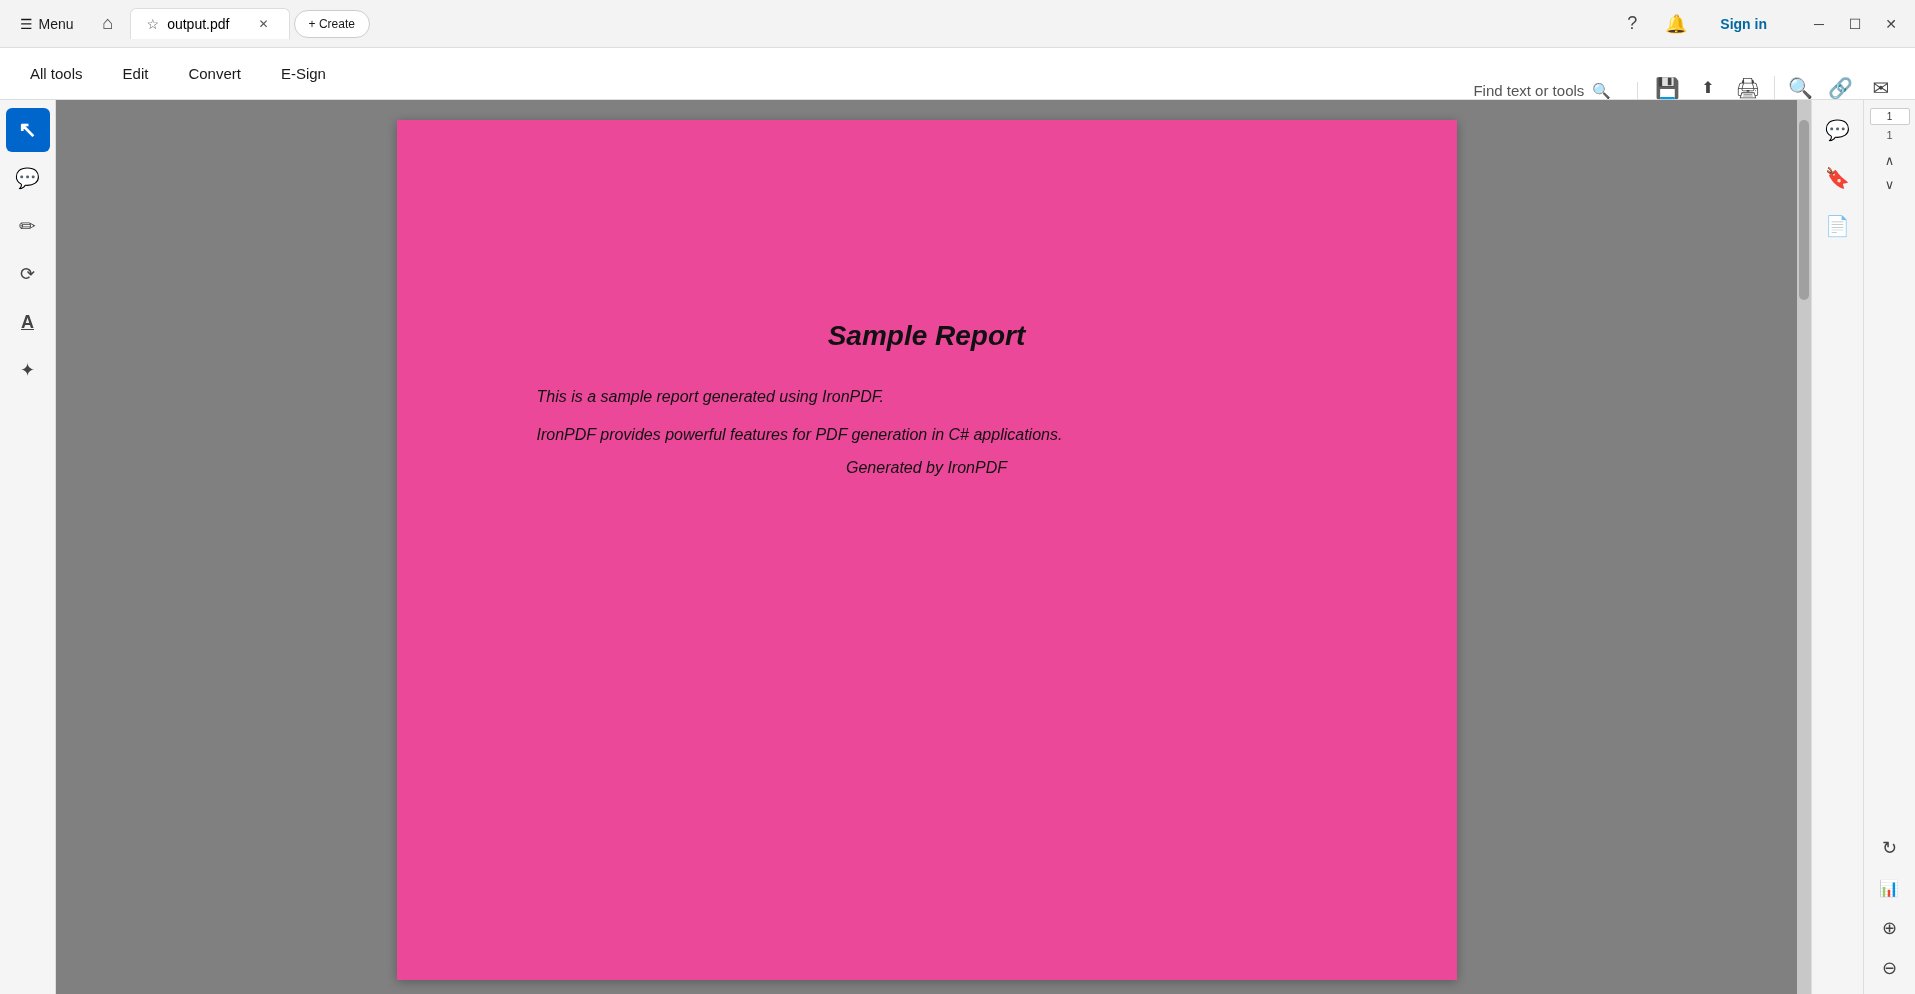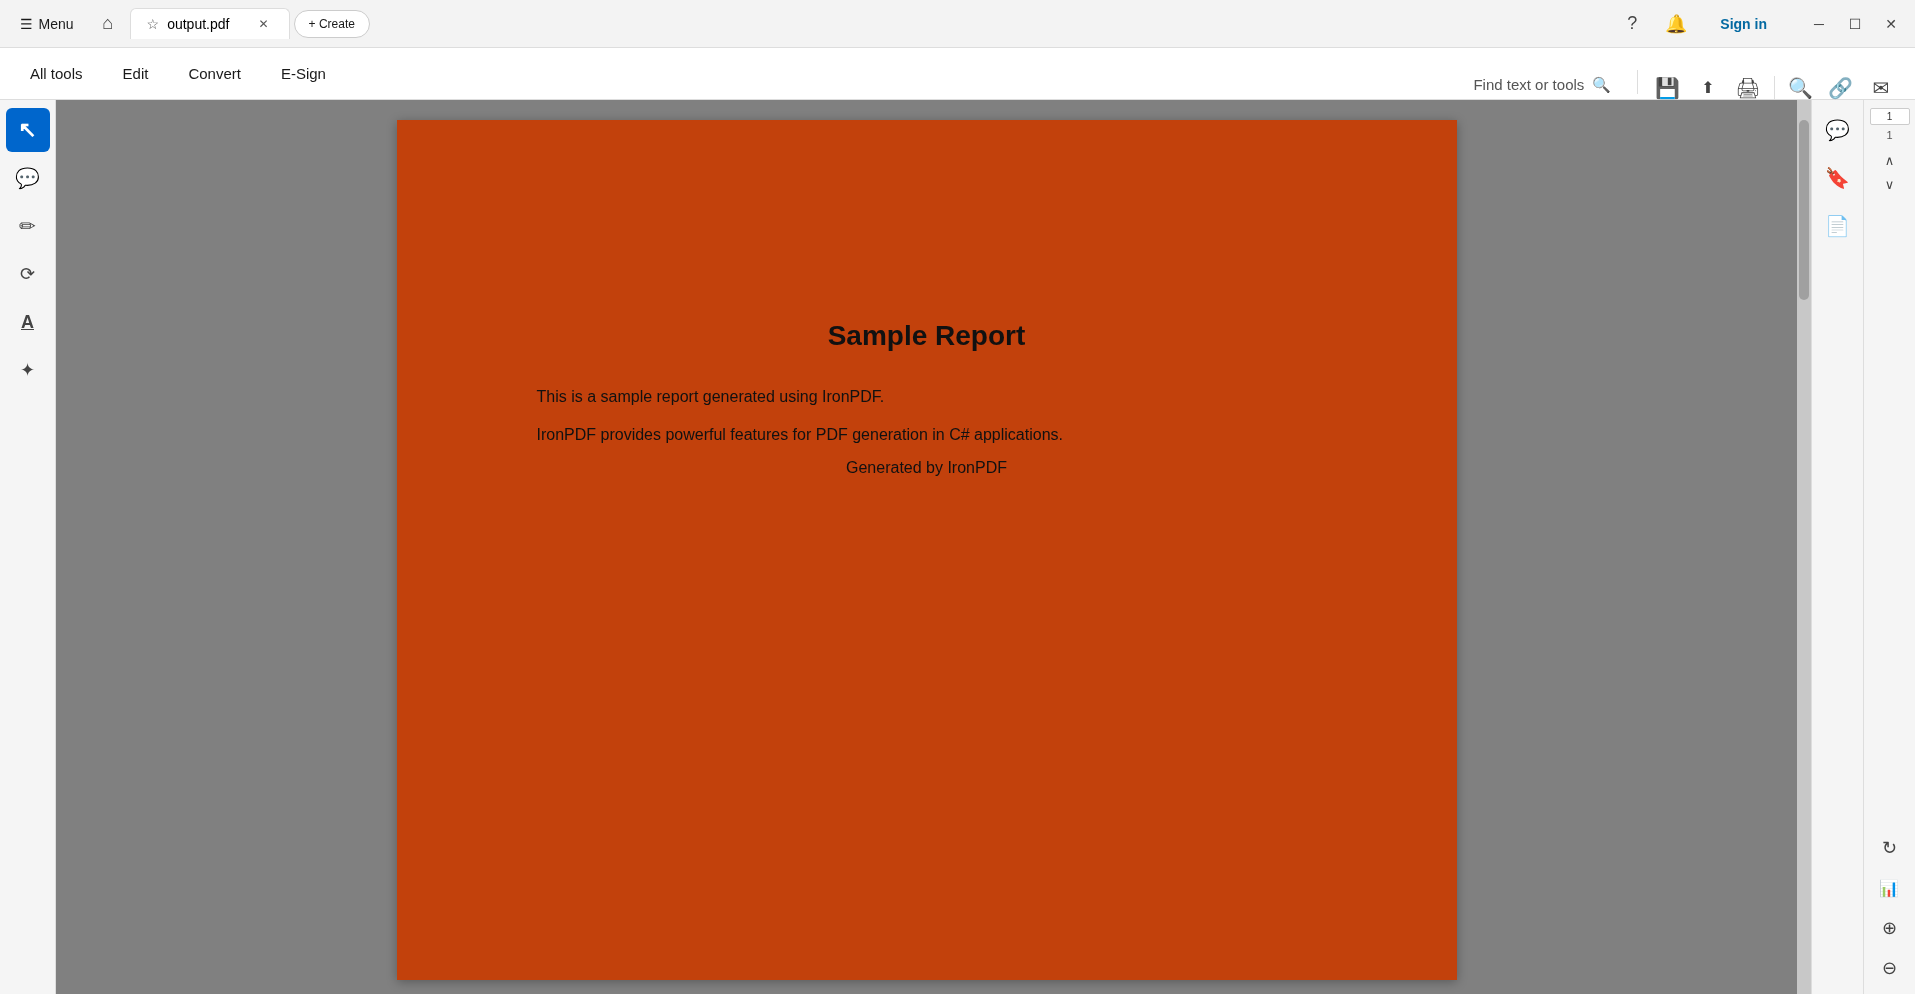--- a/index.html
+++ b/index.html
@@ -107,21 +107,21 @@
     .menu-item {
       padding: 6px 14px;
       border-radius: 4px;
       cursor: pointer;
       font-size: 15px;
       color: #1a1a1a;
       border: none; background: transparent;
     }
     .menu-bar-right {
       margin-left: auto;
-      display: flex; align-items: flex-start; gap: 8px; margin-top: 28px;
+      display: flex; align-items: flex-end; gap: 8px; margin-top: 28px;
     }
     .find-bar {
       display: flex; align-items: center; gap: 8px;
       padding: 6px 14px;
       border-radius: 4px;
       cursor: pointer;
       font-size: 15px;
       color: #555;
       border: none; background: transparent;
     }
@@ -175,29 +175,30 @@
       flex: 1;
       background: #808080;
       display: flex;
       align-items: flex-start;
       justify-content: center;
       padding: 20px;
       overflow: auto;
       position: relative;
     }
     .pdf-page {
-      background: #c2410c;
+      background: #ec4899;
       width: 1060px;
       min-height: 860px;
       box-shadow: 0 2px 10px rgba(0,0,0,0.3);
       padding: 80px 100px;
       display: flex;
       flex-direction: column;
       align-items: center;
       position: relative;
+      font-style: italic;
     }
     .pdf-title {
       font-size: 28px;
       font-weight: 600;
       color: #111;
       margin-bottom: 32px;
       margin-top: 120px;
     }
     .pdf-para {
       font-size: 16px;

